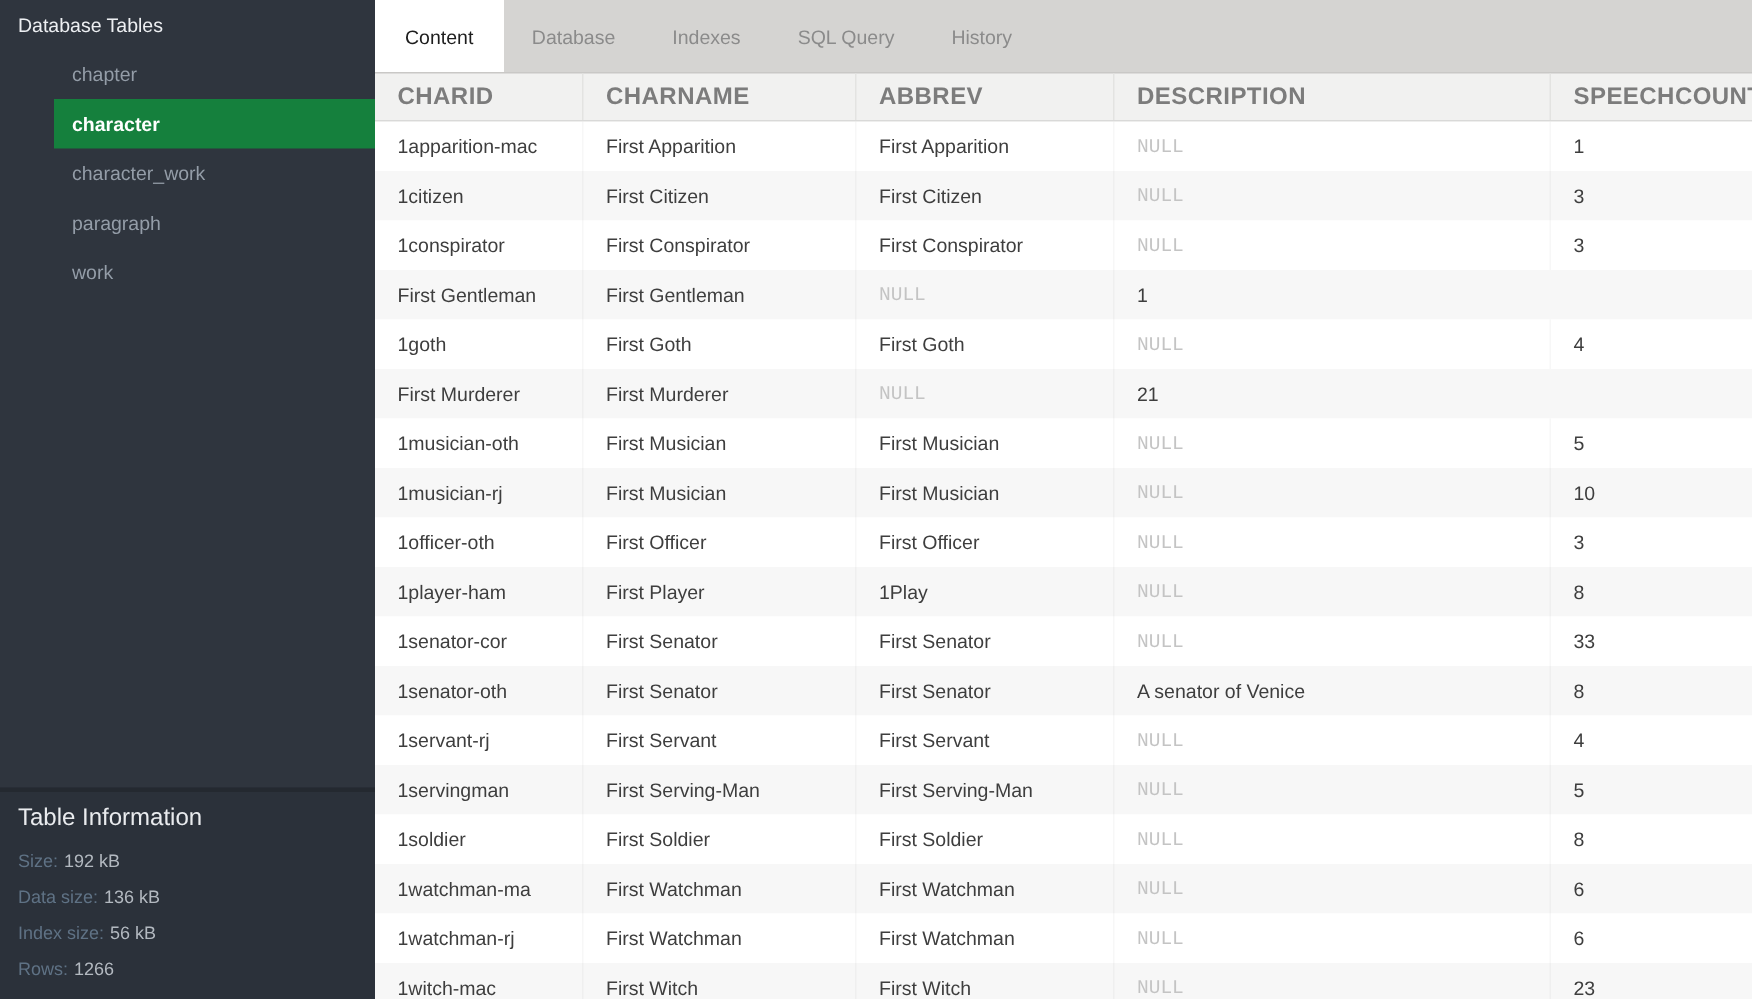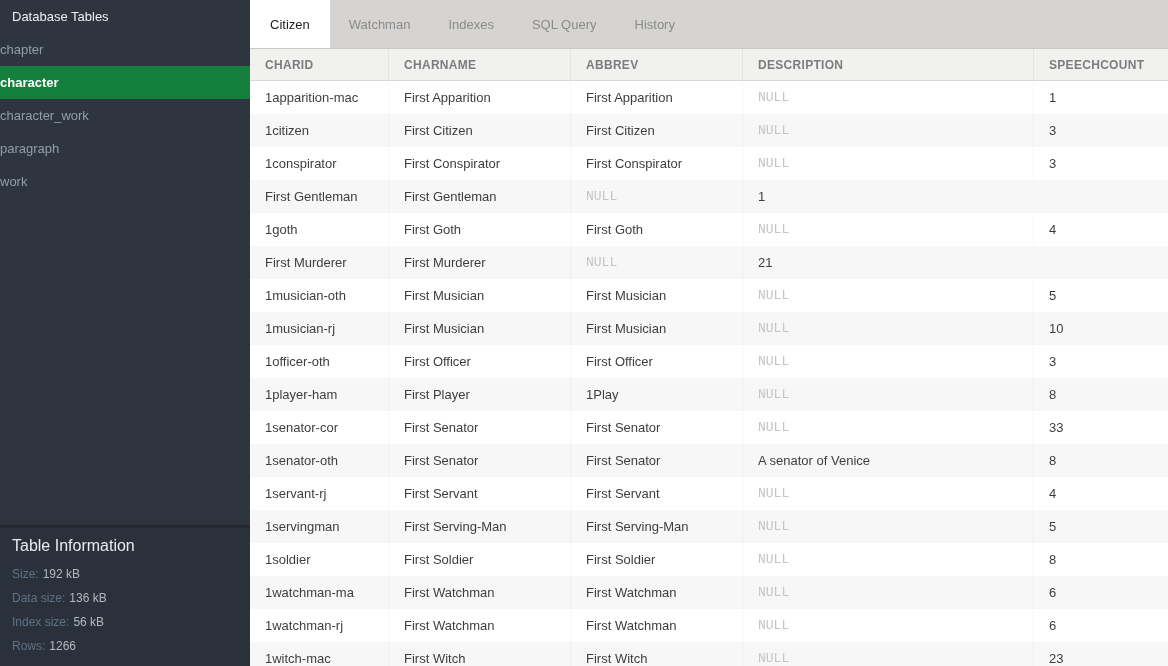--- a/index.html
+++ b/index.html
@@ -19,22 +19,23 @@
     overflow: hidden;
   }
   .sidebar-title {
     height: 33px; line-height: 33px;
     padding-left: 12px;
     font-size: 13px; color: #edeff2;
   }
   .table-list { list-style: none; margin: 0; padding: 0; flex: 1; overflow: hidden; }
   .table-item {
     height: 33px; line-height: 33px;
+    padding-left: 12px;
     font-size: 13px; color: #949da8;
-    cursor: pointer; white-space: nowrap;
+    cursor: pointer; white-space: nowrap; margin-left: 36px;
   }
   .table-item.selected { background: #15803d; color: #ffffff; font-weight: bold; }
 
   .table-info {
     background: #2b313a;
     border-top: 3px solid #242930;
     padding: 7px 12px 8px 12px;
     flex-shrink: 0;
   }
   .info-title { font-size: 16px; color: #e9ebee; line-height: 22px; margin-bottom: 5px; }
@@ -62,21 +63,21 @@
     display: grid;
     grid-template-columns: 138px 182px 172px 291px 1fr;
     height: 33px; flex-shrink: 0;
     background: #f1f1f0;
     border-top: 1px solid #c9c8c6;
     border-bottom: 1px solid #d9d9d8;
   }
   .hcell {
     display: flex; align-items: center;
     padding-left: 15px;
-    font-size: 12px; font-weight: bold; letter-spacing: 0.3px;
+    font-size: 16px; font-weight: bold; letter-spacing: 0.3px;
     color: #7c7c7c; white-space: nowrap; overflow: hidden;
     cursor: pointer;
   }
   .hcell + .hcell { border-left: 1px solid #e3e3e1; }
 
   .gbody { flex: 1; overflow: hidden; }
   .grow {
     display: grid;
     grid-template-columns: 138px 182px 172px 291px 1fr;
     height: 33px;
@@ -114,22 +115,22 @@
           <div class="stat"><span class="lbl">Size:</span><span class="val">192 kB</span></div>
           <div class="stat"><span class="lbl">Data size:</span><span class="val">136 kB</span></div>
           <div class="stat"><span class="lbl">Index size:</span><span class="val">56 kB</span></div>
           <div class="stat"><span class="lbl">Rows:</span><span class="val">1266</span></div>
         </div>
     </div>
   </aside>
 
   <main class="content">
     <div class="tabbar">
-        <div class="tab active">Citizen</div>
-        <div class="tab">Watchman</div>
+        <div class="tab active">Content</div>
+        <div class="tab">Database</div>
         <div class="tab">Indexes</div>
         <div class="tab">SQL Query</div>
         <div class="tab">History</div>
       </div>
 
     <div class="ghead">
         <div class="hcell">CHARID</div>
         <div class="hcell">CHARNAME</div>
         <div class="hcell">ABBREV</div>
         <div class="hcell">DESCRIPTION</div>

